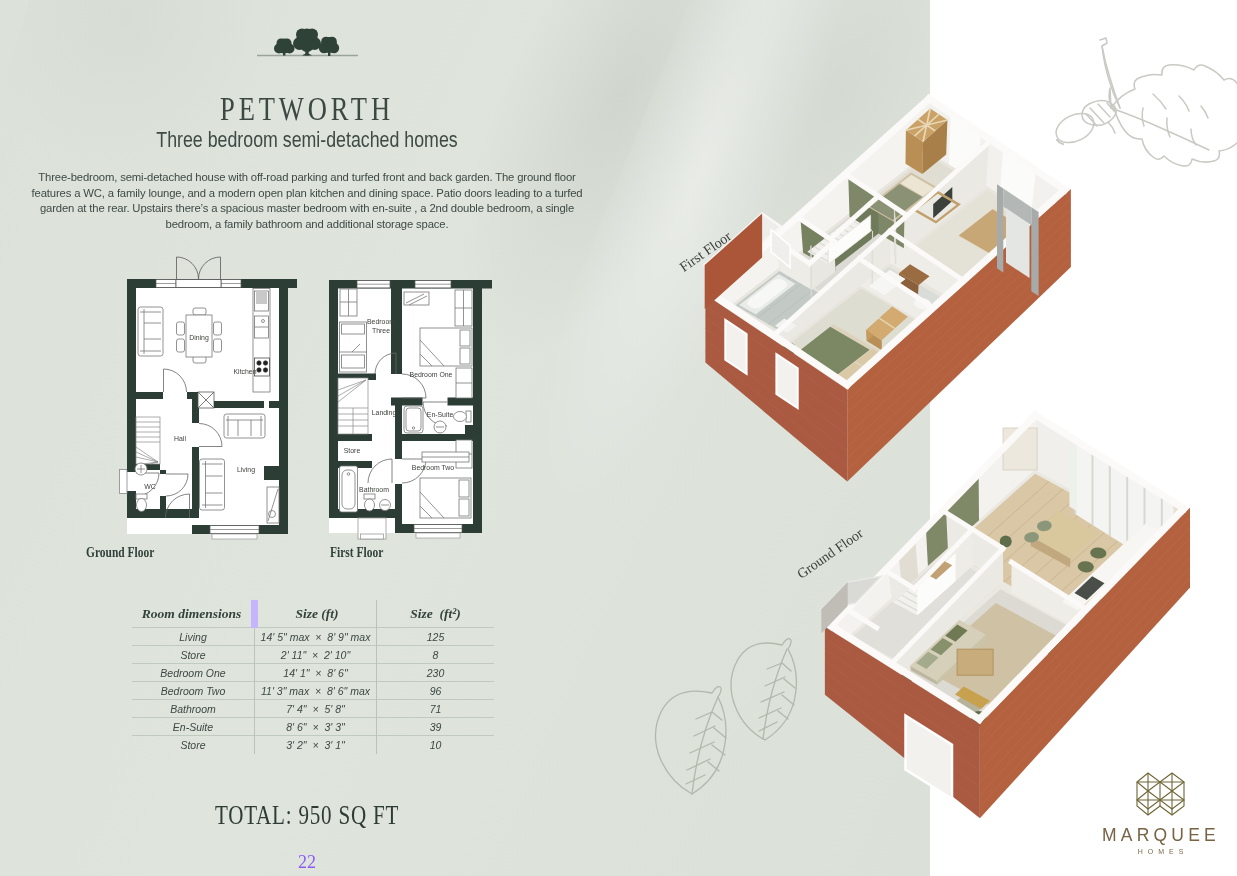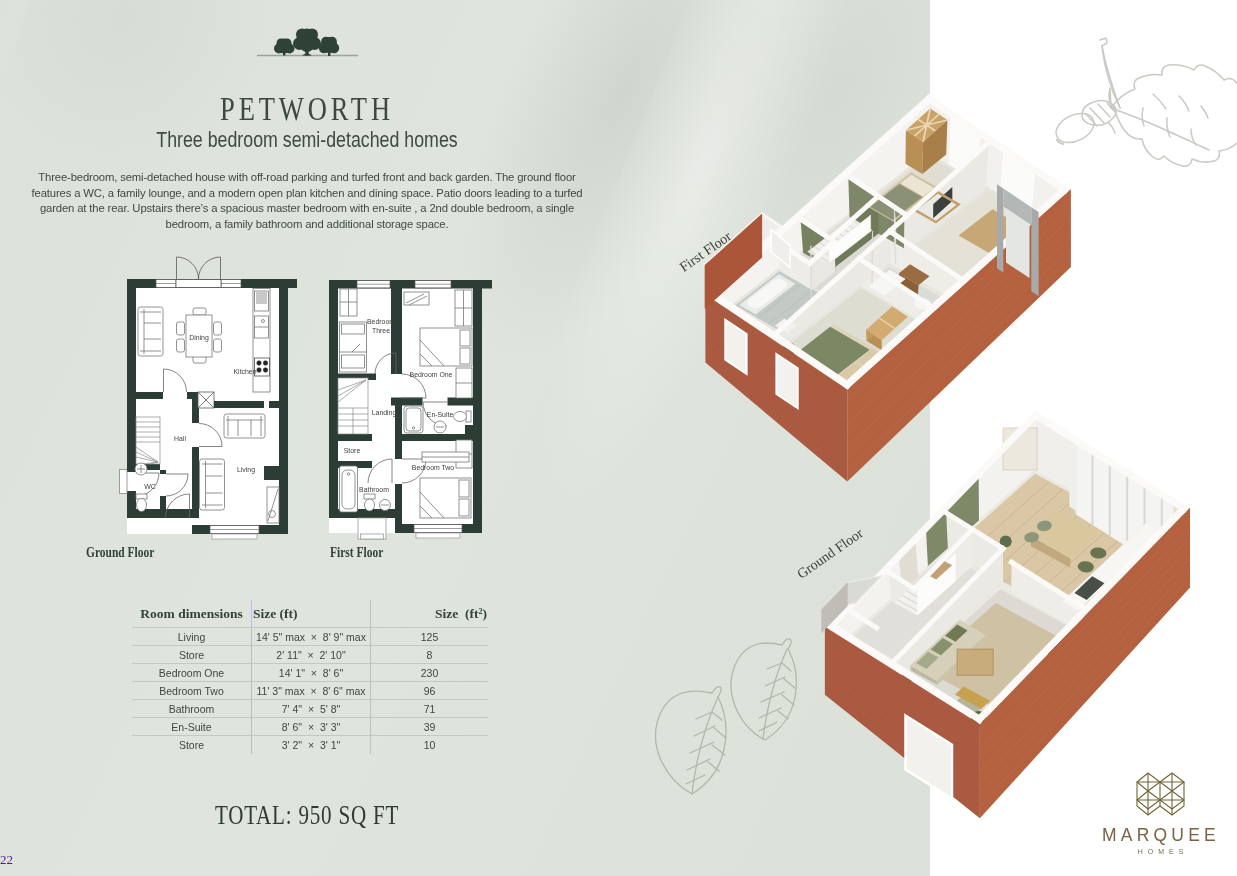--- a/index.html
+++ b/index.html
@@ -481,26 +481,26 @@
 
   <text x="433" y="470" font-size="6.9" fill="#3a3f3a" text-anchor="middle">Bedroom Two</text>
 </g>
 </svg>
 
 <div class="abs ser" style="left:86px;top:545px;font-size:14px;font-weight:bold;color:#31413a;transform:scaleX(0.82);transform-origin:0 0;">Ground Floor</div>
 
 <div class="abs ser" style="left:330px;top:545px;font-size:14px;font-weight:bold;color:#31413a;transform:scaleX(0.82);transform-origin:0 0;">First Floor</div>
 
 <div class="abs" style="left:132px;top:600px;width:348px;">
-  <table style="width:348px;border-collapse:collapse;font-size:11px;color:#3d4843;table-layout:fixed;">
+  <table style="width:348px;border-collapse:collapse;font-size:11px;color:#3d4843;table-layout:fixed;font-style:italic;">
     <tbody>
           <tr class="ser" style="font-size:13.5px;font-weight:bold;color:#33423a;">
       <td style="width:117px;text-align:center;height:25px;vertical-align:middle;">Room dimensions</td>
-      <td style="width:116px;text-align:left;border-left:1px solid #c4b5fd;border-right:1px solid #b9c3b9;">Size (ft)</td>
-      <td style="width:115px;text-align:right;">Size&nbsp; (ft²)</td>
+      <td style="width:116px;text-align:center;border-left:7px solid #c4b5fd;border-right:1px solid #b9c3b9;">Size (ft)</td>
+      <td style="width:115px;text-align:center;">Size&nbsp; (ft²)</td>
     </tr>
     <tr style="height:18px;">
             <td class="c1">Living</td>
             <td class="c2">14' 5" max &nbsp;×&nbsp; 8' 9" max</td>
             <td class="c3">125</td>
           </tr>
     <tr style="height:18px;">
             <td class="c1">Store</td>
             <td class="c2">2' 11" &nbsp;×&nbsp; 2' 10"</td>
             <td class="c3">8</td>
@@ -529,21 +529,21 @@
             <td class="c1">Store</td>
             <td class="c2">3' 2" &nbsp;×&nbsp; 3' 1"</td>
             <td class="c3">10</td>
           </tr>
   </tbody>
       </table>
 </div>
 
 <div class="abs ser" style="left:0;top:800px;width:614px;text-align:center;font-size:27px;letter-spacing:1px;color:#2f3b35;transform:scaleX(0.78);">TOTAL: 950 SQ FT</div>
 
-<div class="abs ser" style="left:0;top:852px;width:614px;font-size:13px;color:#4c1d95;">22</div>
+<div class="abs ser" style="left:0;top:852px;width:614px;text-align:center;font-size:18px;color:#8b5cf6;">22</div>
 
 <svg class="abs" style="left:0;top:0;" width="1237" height="876" viewBox="0 0 1237 876">
 <g id="ff3d">
 
 <g transform="matrix(0.8769,0.5082,-0.8439,0.6552,927.78,147.64)">
           <rect x="0" y="0" width="157" height="257" fill="#e7e5de"></rect>
           <rect x="75" y="7" width="77" height="113" fill="#e4e1d7"></rect>
           <rect x="7" y="7" width="62" height="91" fill="#e0ded3"></rect>
           <rect x="7" y="100" width="62" height="80" fill="#dbdad5"></rect>
           <rect x="7" y="182" width="62" height="53" fill="#c3c9c5"></rect>

